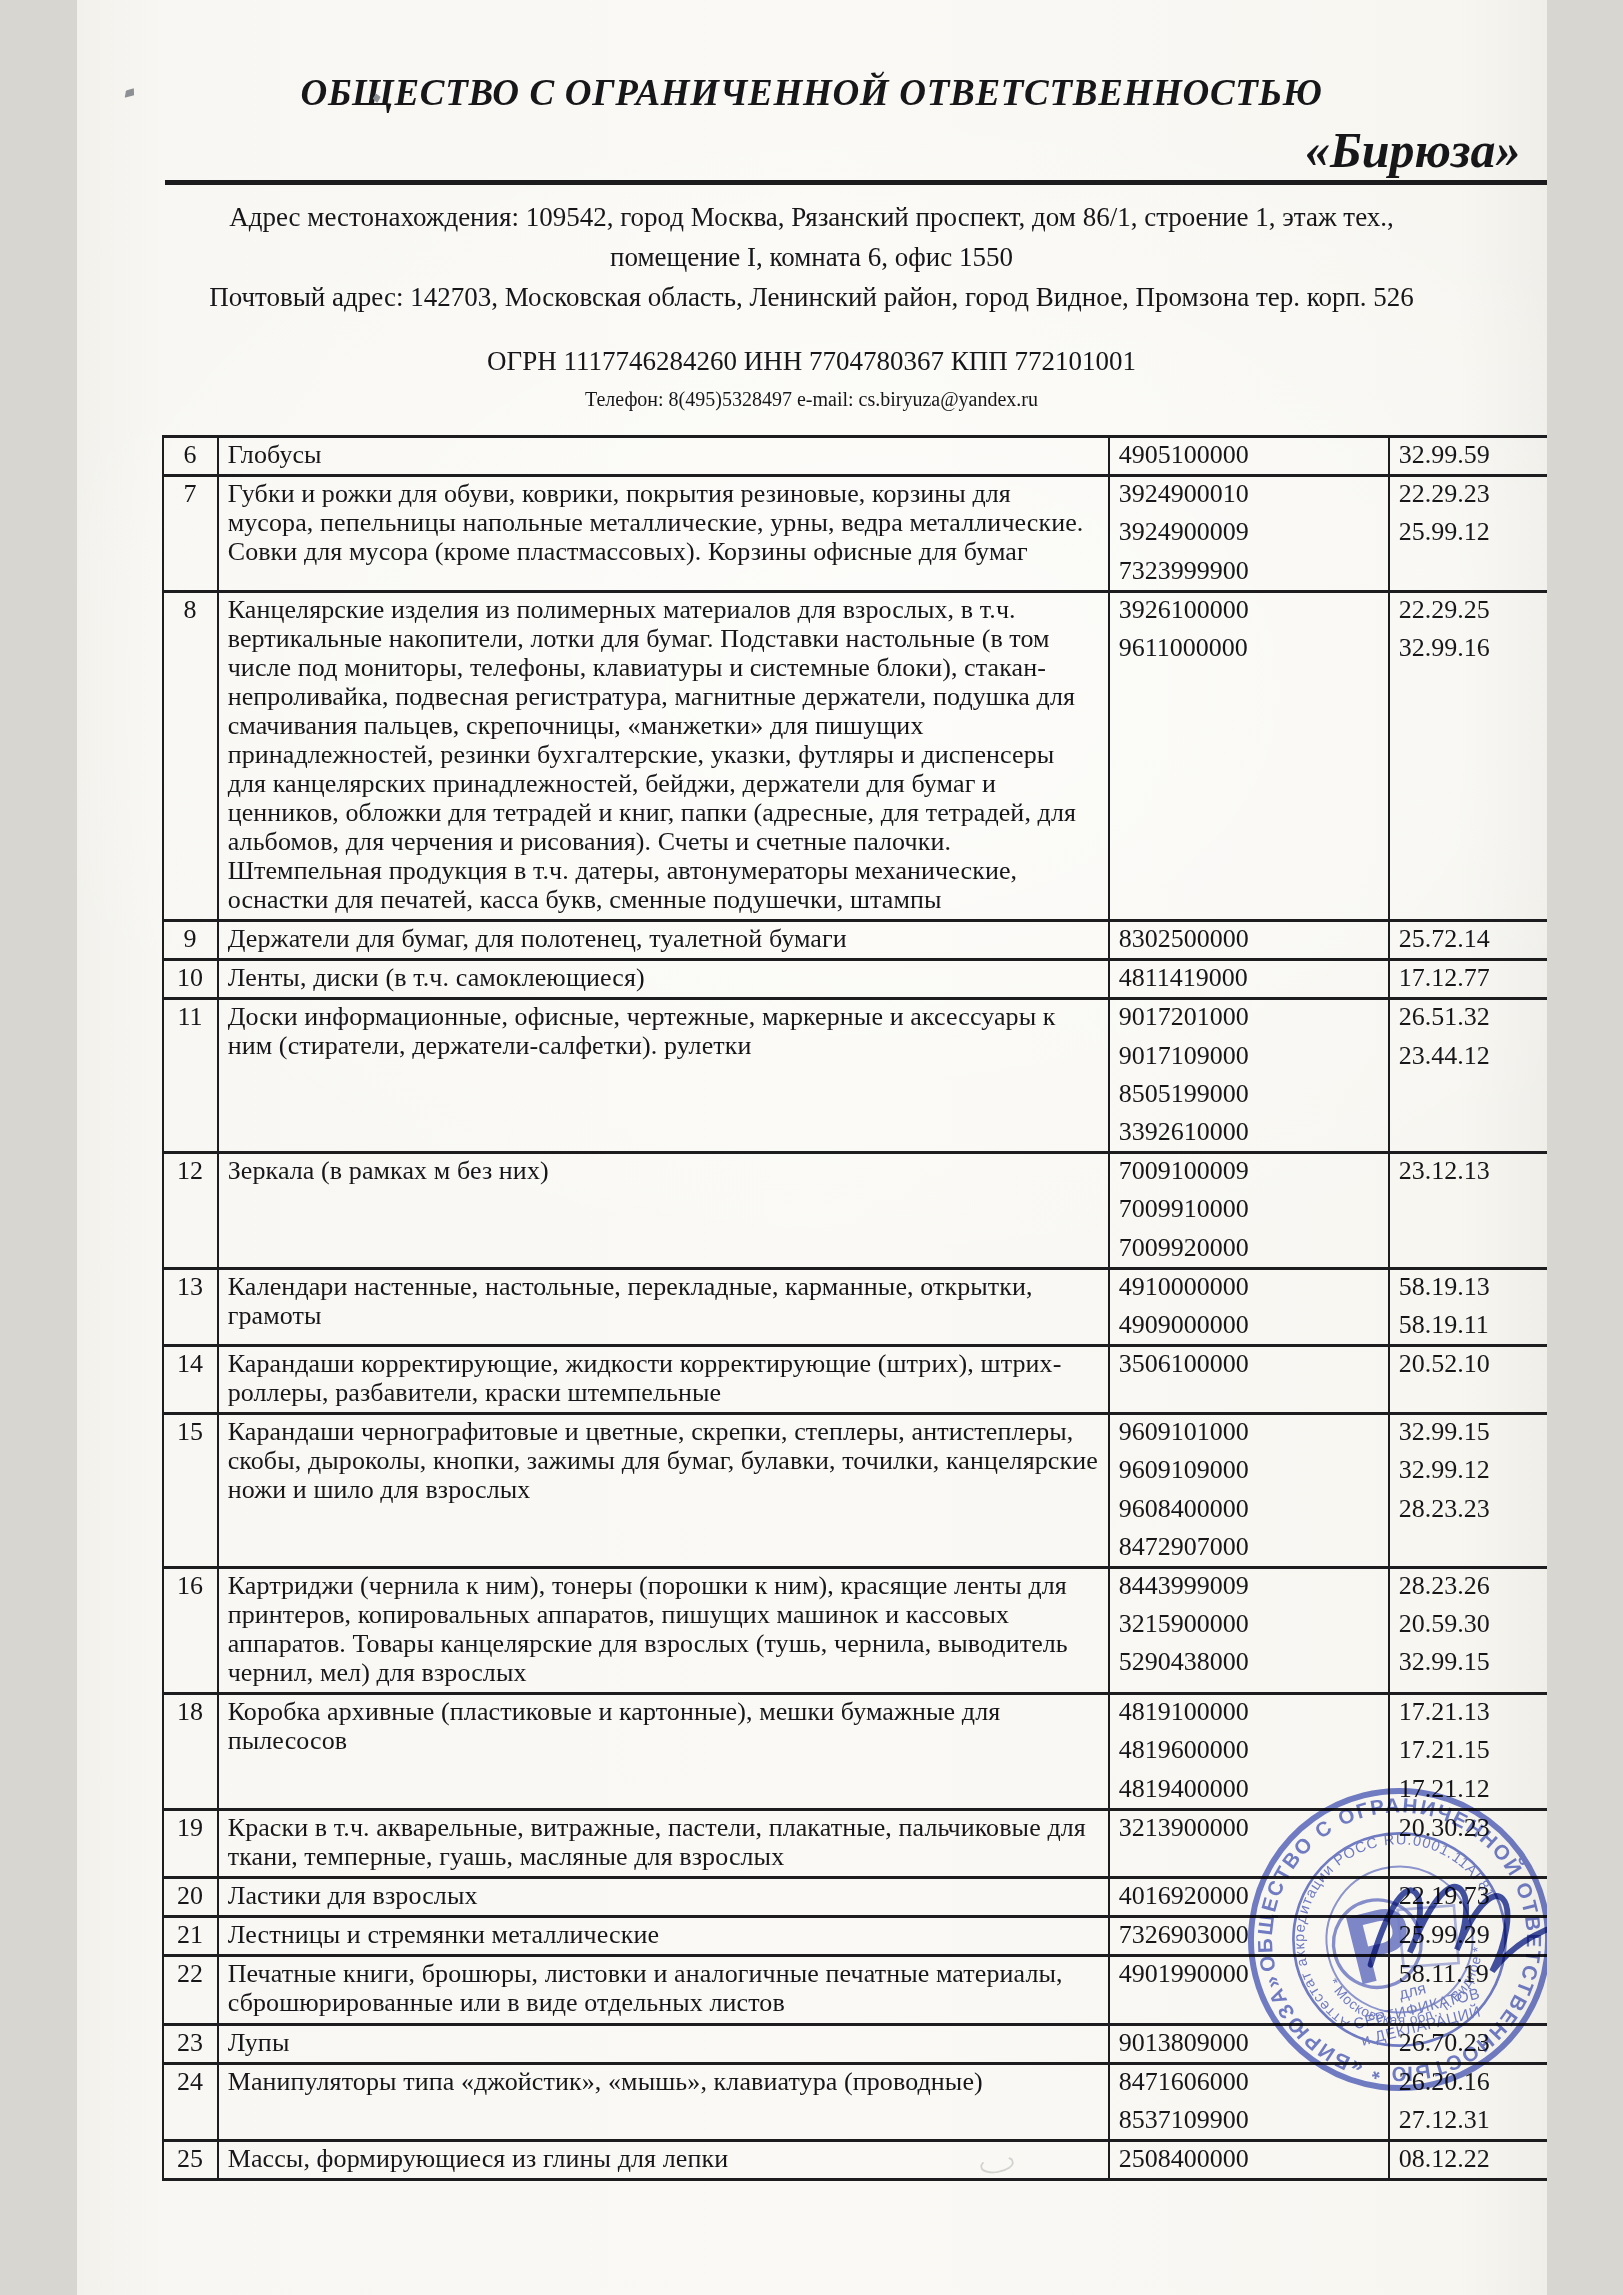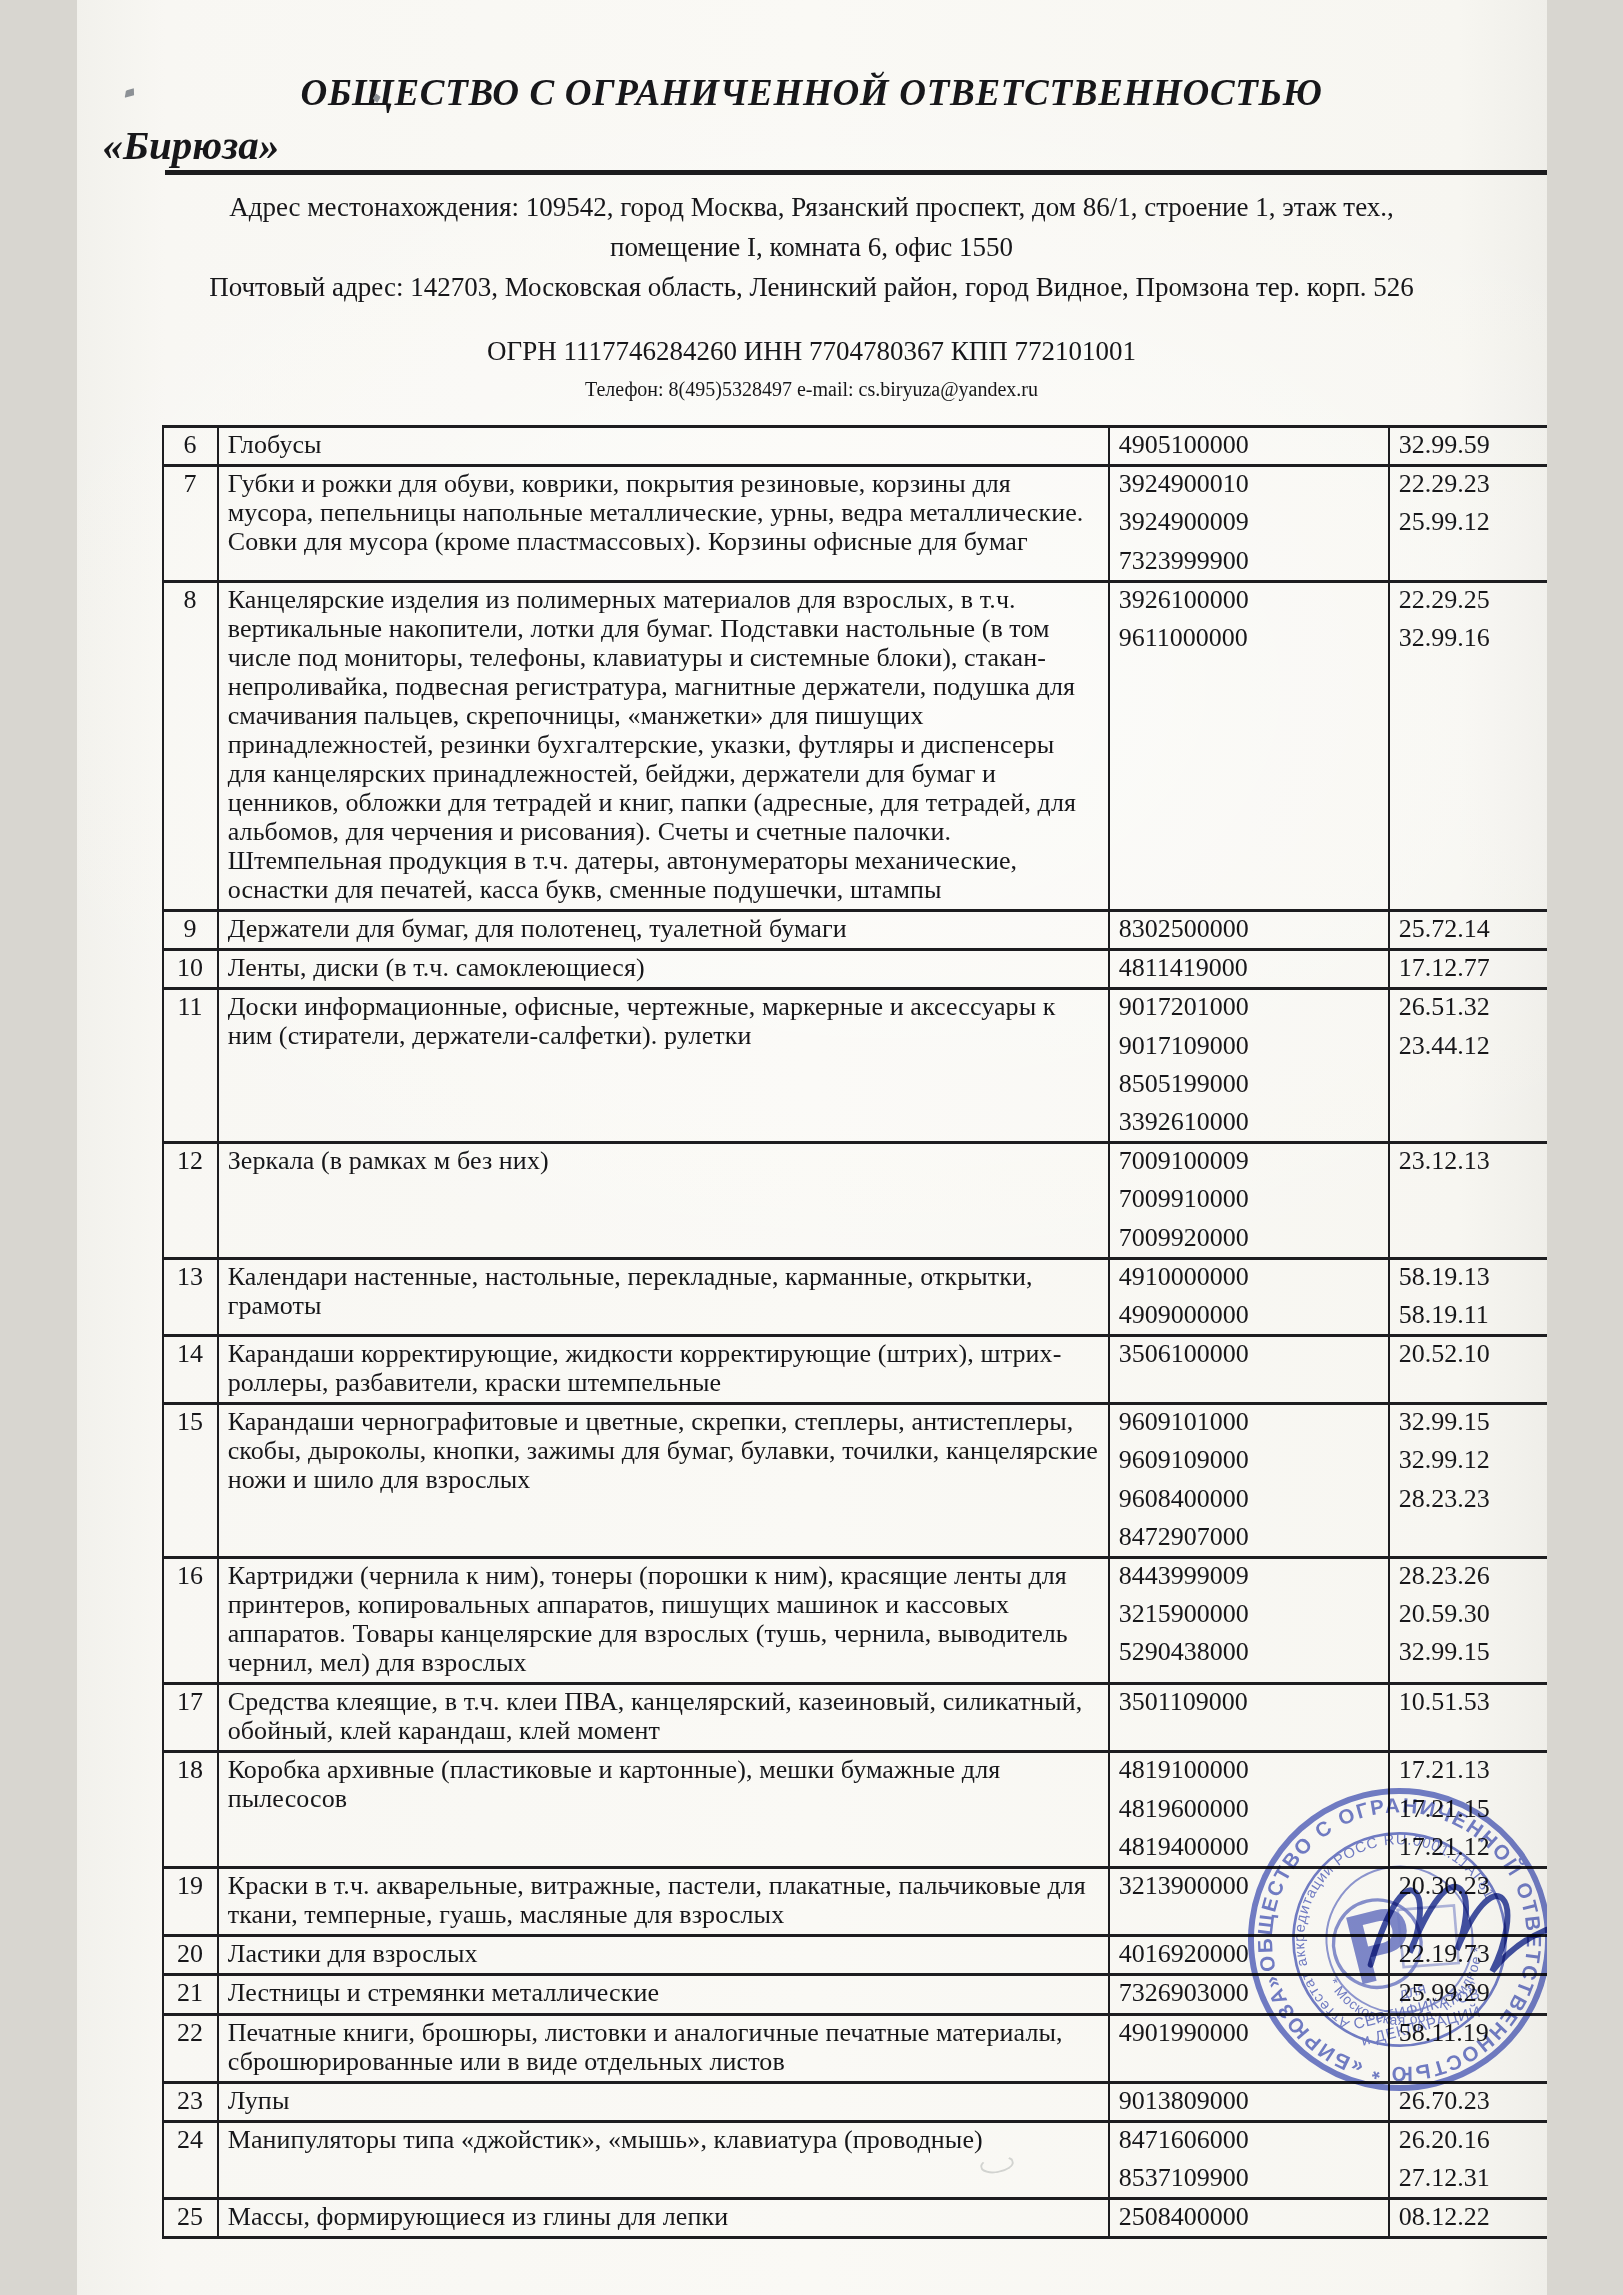--- a/index.html
+++ b/index.html
@@ -16,22 +16,22 @@
   }
   
   .title1{
     margin:71px 26px 0;
     text-align:center;
     font-size:37px;font-weight:bold;font-style:italic;
     letter-spacing:0.7px;
   }
   .title2{
     margin:6.5px 26px 0;
-    text-align:left;
-    font-size:41px;font-weight:bold;font-style:italic;
+    text-align:right;
+    font-size:50px;font-weight:bold;font-style:italic;
   }
   .title-rule{
     width:1447px;height:5.2px;
     margin:1.3px auto 0;
     margin-left:88px;
     background:#1c1c1e;
   }
   .address{
     margin:11.8px 79px 0;
     text-align:center;
@@ -249,30 +249,20 @@
       <td class="desc">Картриджи (чернила к ним), тонеры (порошки к ним), красящие ленты для принтеров, копировальных аппаратов, пишущих машинок и кассовых аппаратов. Товары канцелярские для взрослых (тушь, чернила, выводитель чернил, мел) для взрослых</td>
       <td class="codes">
             <div class="code-line">8443999009</div>
             <div class="code-line">3215900000</div>
             <div class="code-line">5290438000</div>
           </td>
       <td class="okpd">
             <div class="code-line">28.23.26</div>
             <div class="code-line">20.59.30</div>
             <div class="code-line">32.99.15</div>
-          </td>
-    </tr>
-        <tr>
-      <td class="num">17</td>
-      <td class="desc">Средства клеящие, в т.ч. клеи ПВА, канцелярский, казеиновый, силикатный, обойный, клей карандаш, клей момент</td>
-      <td class="codes">
-            <div class="code-line">3501109000</div>
-          </td>
-      <td class="okpd">
-            <div class="code-line">10.51.53</div>
           </td>
     </tr>
         <tr>
       <td class="num">18</td>
       <td class="desc">Коробка архивные (пластиковые и картонные), мешки бумажные для пылесосов</td>
       <td class="codes">
             <div class="code-line">4819100000</div>
             <div class="code-line">4819600000</div>
             <div class="code-line">4819400000</div>
           </td>

